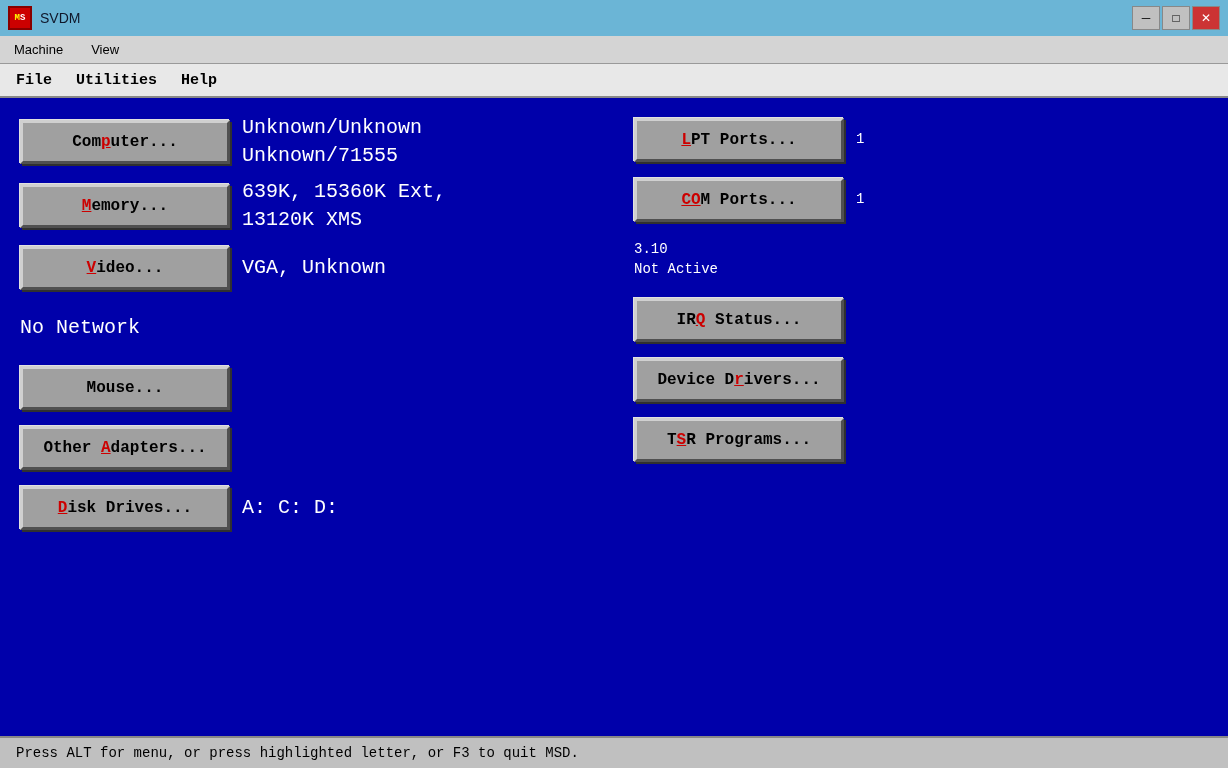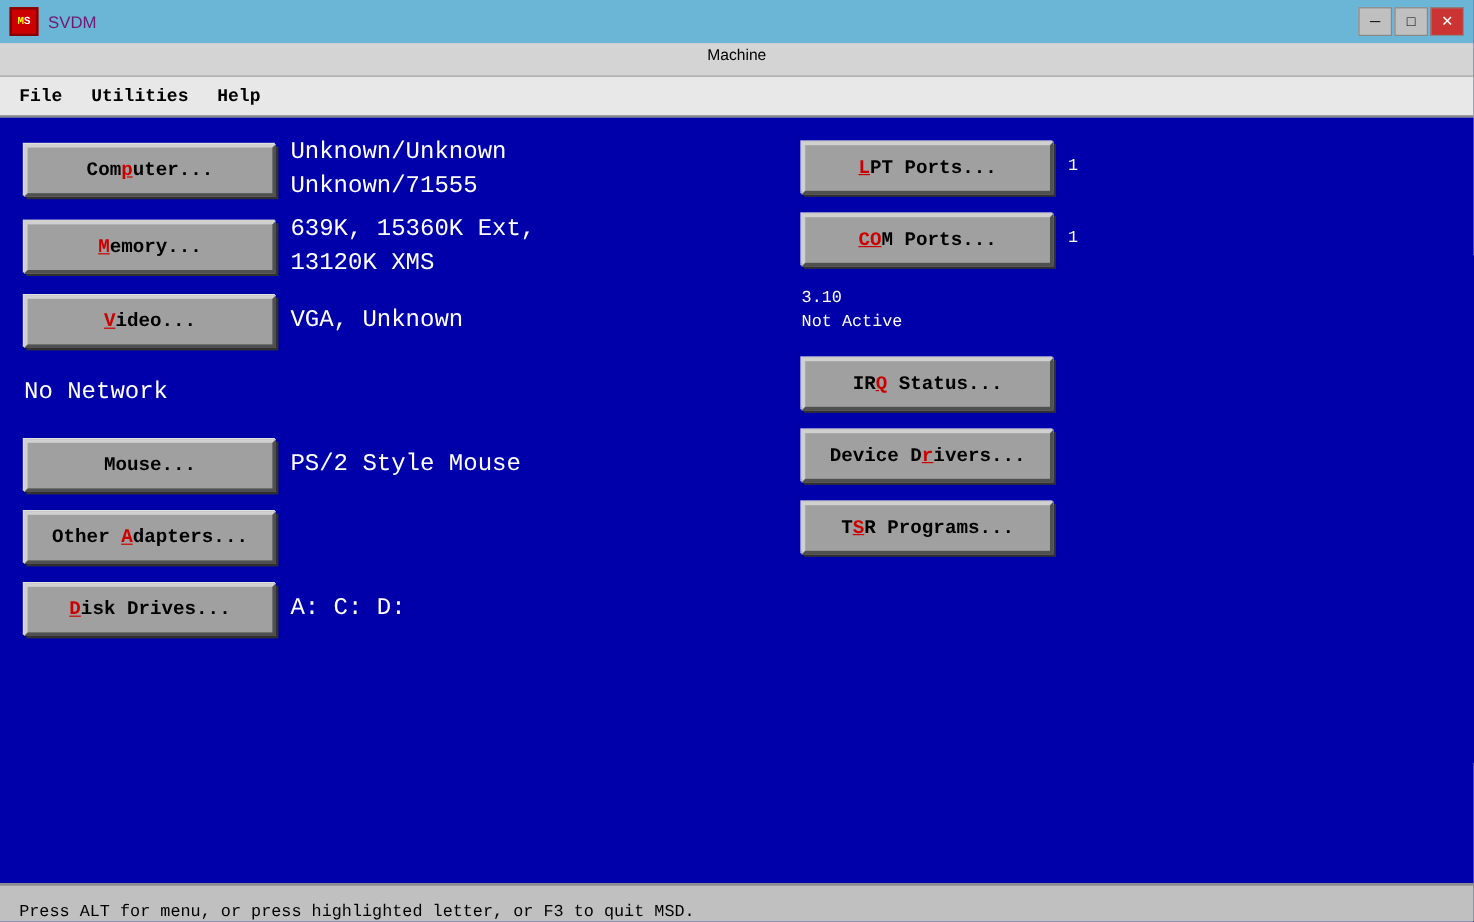--- a/index.html
+++ b/index.html
@@ -38,21 +38,21 @@
       border: 2px solid #880000;
       display: flex;
       align-items: center;
       justify-content: center;
       font-size: 10px;
       font-weight: bold;
       color: white;
     }
 
     .title-text {
-      color: #701a75;
+      color: #0f172a;
       font-size: 14px;
       font-family: Arial, sans-serif;
       font-weight: normal;
     }
 
     .title-bar-controls {
       display: flex;
       gap: 2px;
     }
 
@@ -77,21 +77,20 @@
     
     .menu-bar {
       background: #d4d4d4;
       height: 28px;
       display: flex;
       align-items: center;
       padding: 0 8px;
       gap: 16px;
       flex-shrink: 0;
       border-bottom: 1px solid #999;
-      flex-direction: column;
     }
 
     .menu-item {
       font-family: Arial, sans-serif;
       font-size: 13px;
       cursor: pointer;
       padding: 2px 6px;
       color: #000;
     }
 
@@ -170,36 +169,35 @@
       font-size: 20px;
       line-height: 1.4;
       flex: 1;
     }
 
     .right-btn-row {
       display: flex;
       align-items: center;
       gap: 12px;
       min-height: 52px;
-      margin-left: 34px;
     }
 
     .right-info {
       color: #ffffff;
       font-family: 'Courier New', Courier, monospace;
       font-size: 14px;
       line-height: 1.4;
     }
 
     
     .status-bar {
       background: #c0c0c0;
       height: 32px;
       display: flex;
-      align-items: flex-end;
+      align-items: center;
       padding: 0 16px;
       border-top: 2px solid #888;
       flex-shrink: 0;
     }
 
     .status-text {
       font-family: 'Courier New', Courier, monospace;
       font-size: 14px;
       color: #000;
     }
@@ -270,21 +268,20 @@
       </div>
 
       <div class="btn-row">
         <div class="btn-info">No Network</div>
       </div>
 
       <div class="btn-row">
         <button class="sys-button">
           Mouse...
         </button>
-        <div class="btn-info">PS/2 Style Mouse</div>
       </div>
 
       <div class="btn-row">
         <button class="sys-button">
           Other <span class="highlight-letter">A</span>dapters...
         </button>
         <div class="btn-info"></div>
       </div>
 
       <div class="btn-row">

